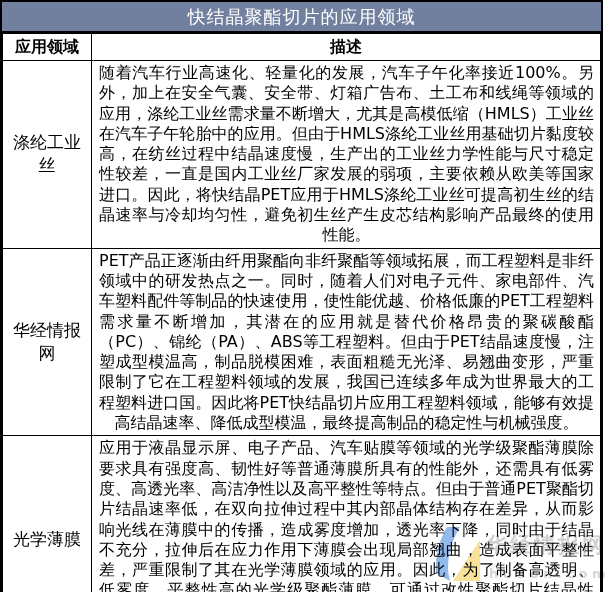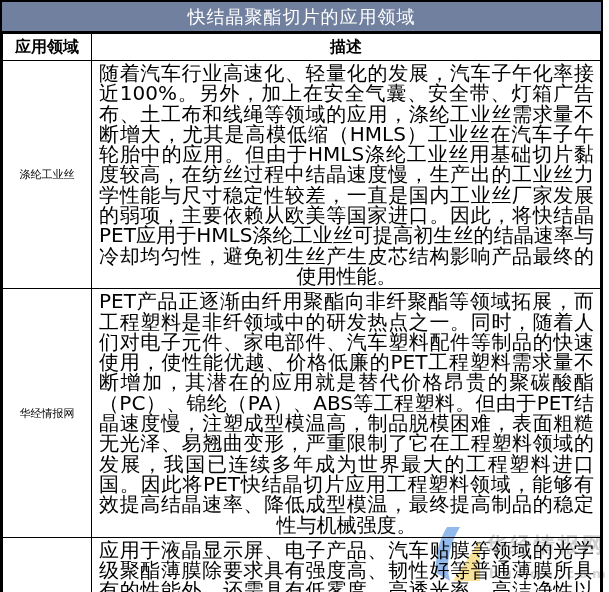--- a/index.html
+++ b/index.html
@@ -44,25 +44,25 @@
   table.app-table th {
     font-size:16px;
     font-weight:bold;
     height:26px;
     text-align:center;
     padding:0;
   }
   col.c-field { width:89px; }
   td.field-cell {
     text-align:center;
-    font-size:11px;
+    font-size:17px;
     padding:8px 2px;
   }
   td.desc-cell {
-    font-size:20px;
+    font-size:16px;
     line-height:20.3px;
     padding:2px 6px 2px 7px;
     text-align:justify;
     text-align-last:center;
     overflow:hidden;
   }
   tr.row-1 { height:164px; }
   tr.row-2 { height:181px; }
   tr.row-3 { height:177px; }
 

